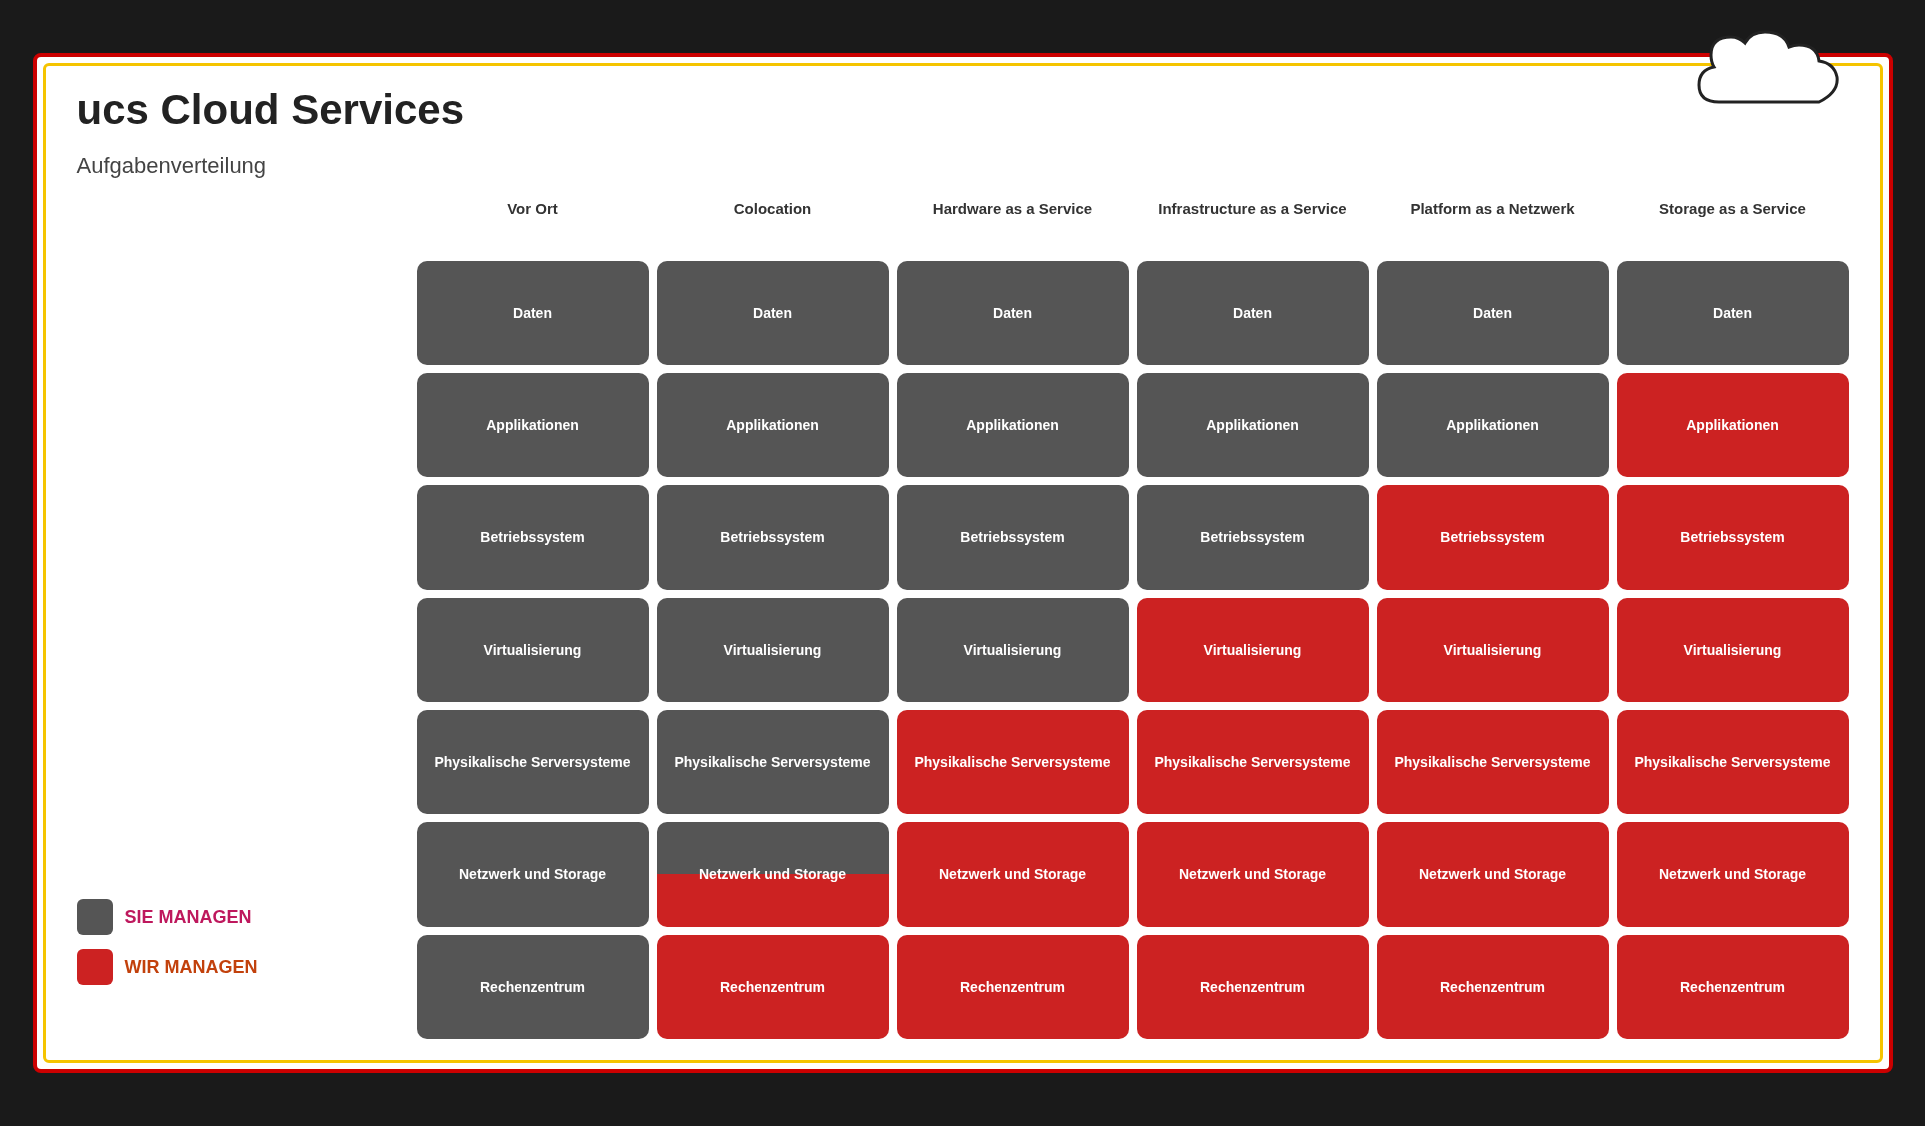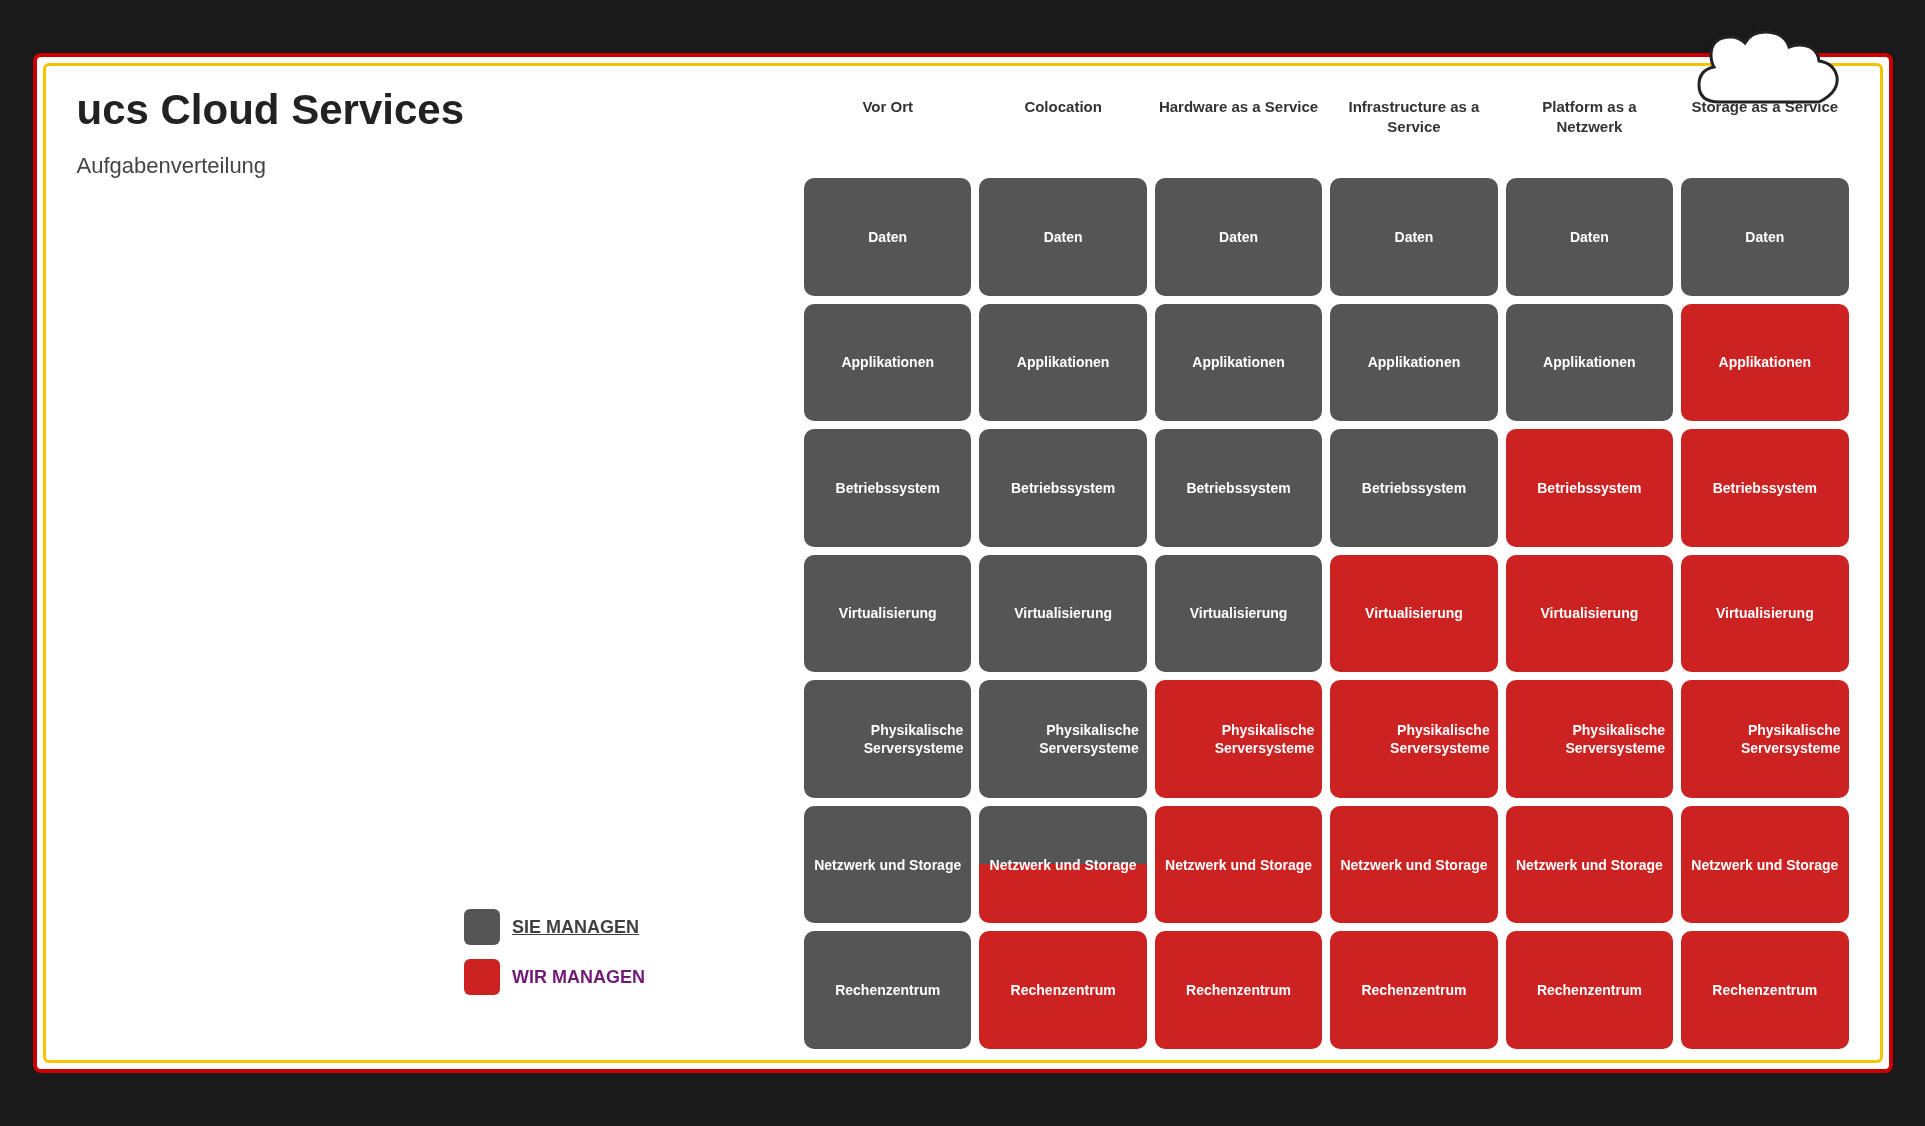--- a/index.html
+++ b/index.html
@@ -28,24 +28,24 @@
       pointer-events: none;
     }
     .cloud-icon {
       position: absolute;
       top: -30px;
       right: 40px;
       width: 160px;
       height: 100px;
     }
     .content-area {
-      padding: 30px 40px 20px 40px;
+      padding: 30px 40px 30px 40px;
       height: 100%;
       display: flex;
-      flex-direction: row;
+      flex-direction: column;
     }
     .header-section {
       margin-bottom: 10px;
     }
     .main-title {
       font-size: 42px;
       font-weight: bold;
       color: #222;
       line-height: 1.1;
     }
@@ -78,22 +78,22 @@
       width: 36px;
       height: 36px;
       border-radius: 6px;
     }
     .legend-box.grey { background: #555; }
     .legend-box.red { background: #cc2222; }
     .legend-label {
       font-size: 18px;
       font-weight: bold;
     }
-    .legend-label.grey-text { color: #404040; text-decoration: underline; }
-    .legend-label.red-text { color: #701a75; }
+    .legend-label.grey-text { color: #be185d; }
+    .legend-label.red-text { color: #c2410c; }
     .grid-area {
       flex: 1;
       display: flex;
       flex-direction: column;
       gap: 32px;
     }
     .column-headers {
       display: flex;
       gap: 8px;
       margin-bottom: 10px;

